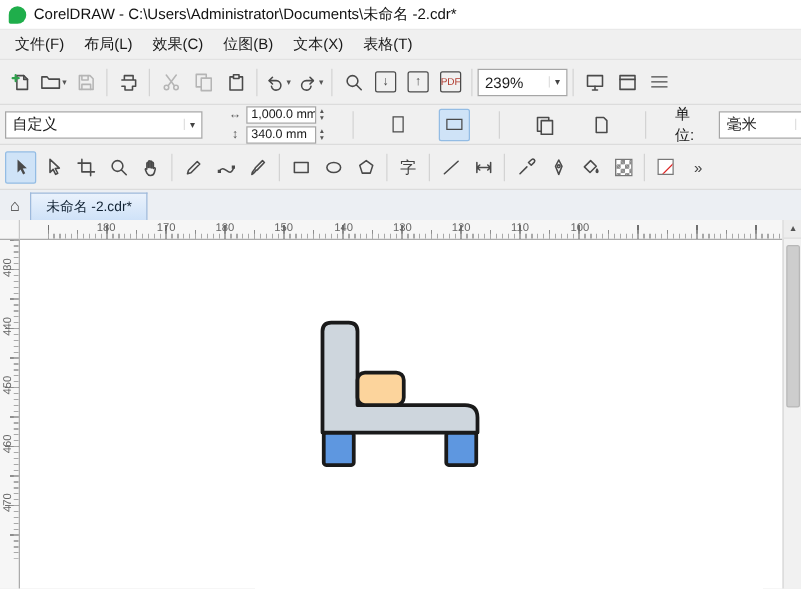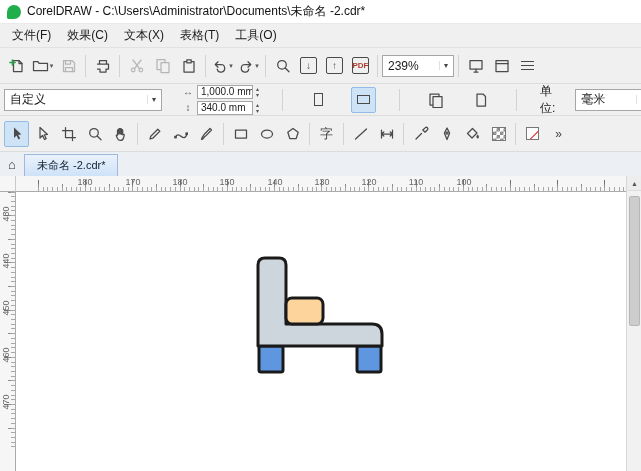--- a/index.html
+++ b/index.html
@@ -29,21 +29,21 @@
   .tbtn.active{background:#cfe3f7;border-color:#93bce4}
   .tbtn.disabled{opacity:.35}
   .sep{width:1px;height:22px;background:#d3d3d3;margin:0 3px;flex:0 0 auto}
   .chev{font-size:7px;color:#555;margin-left:1px}
   .li{fill:none;stroke:#4a4a4a;stroke-width:1.25;stroke-linecap:round;stroke-linejoin:round}
   .lg{fill:none;stroke:#2fa14c;stroke-width:1.7;stroke-linecap:round}
   .nd{fill:#4a4a4a;stroke:none}
   .fillbg{fill:#f0f0f0}
   .box-arrow{width:17px;height:17px;border:1.5px solid #4a4a4a;border-radius:2px;font-size:10px;
     line-height:1;display:flex;align-items:center;justify-content:center;color:#4a4a4a}
-  .pdf-txt{font-size:8px;font-weight:bold;color:#b03a2e;letter-spacing:0}
+  .pdf-txt{font-size:8px;font-weight:normal;color:#b03a2e;letter-spacing:0}
   .combo{height:22px;background:#fff;border:1px solid #a6a6a6;display:flex;align-items:center;
     padding:0 5px;gap:6px;flex:0 0 auto}
   .combo .arrow{font-size:8px;color:#444;margin-left:auto;border-left:1px solid #e0e0e0;padding-left:4px}
   .zoom-combo{width:72px}
   .preset-combo{width:158px}
   .units-combo{width:76px}
   .lines-icon{width:13px;height:9px;border-top:1.5px solid #4a4a4a;border-bottom:1.5px solid #4a4a4a;position:relative}
   .lines-icon::after{content:"";position:absolute;left:0;right:0;top:2.6px;border-top:1.5px solid #4a4a4a}
   .monitor-icon{display:inline-flex}
 
@@ -113,24 +113,25 @@
 
 <div class="app">
 
   <div class="titlebar">
     <span class="logo"></span>
     <span class="title-text">CorelDRAW - C:\Users\Administrator\Documents\未命名 -2.cdr*</span>
   </div>
 
   <div class="menubar">
     <span class="menu-item">文件(F)</span>
+    <span class="menu-item">布局(L)</span>
     <span class="menu-item">效果(C)</span>
+    <span class="menu-item">位图(B)</span>
     <span class="menu-item">文本(X)</span>
     <span class="menu-item">表格(T)</span>
-    <span class="menu-item">工具(O)</span>
   </div>
 
   <div class="bar std">
     <span class="tbtn">
       <svg width="16" height="16">
           <path class="li" d="M4.5 2.5h5.5l3 3v8h-8.5z"></path>
           <path class="li" d="M10 2.5v3h3"></path>
           <path class="lg" d="M1 4.5h5M3.5 2v5"></path>
         </svg>
     </span>

